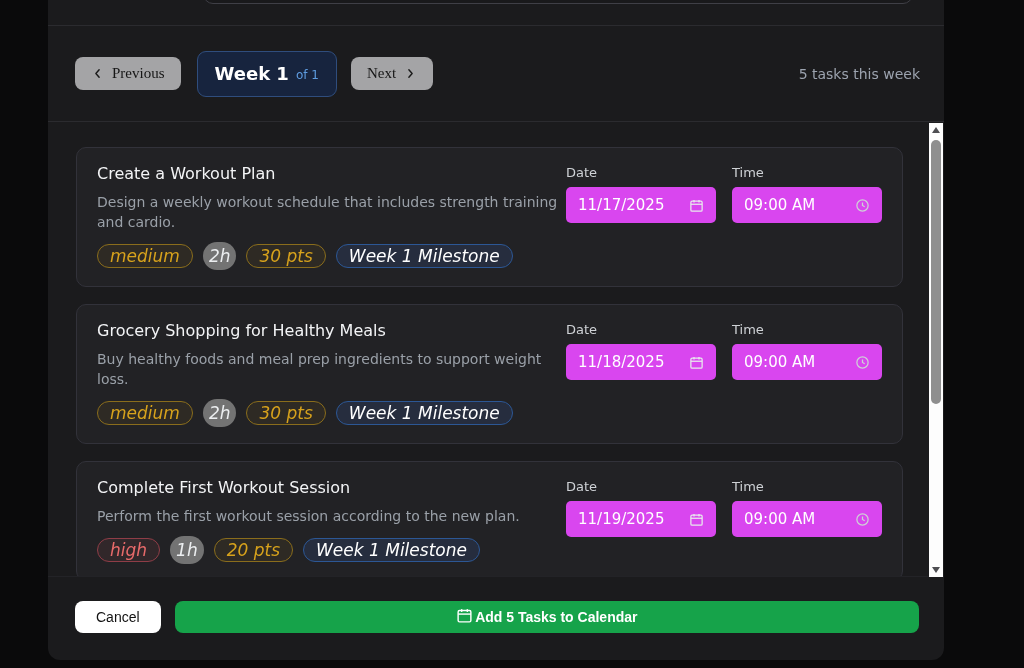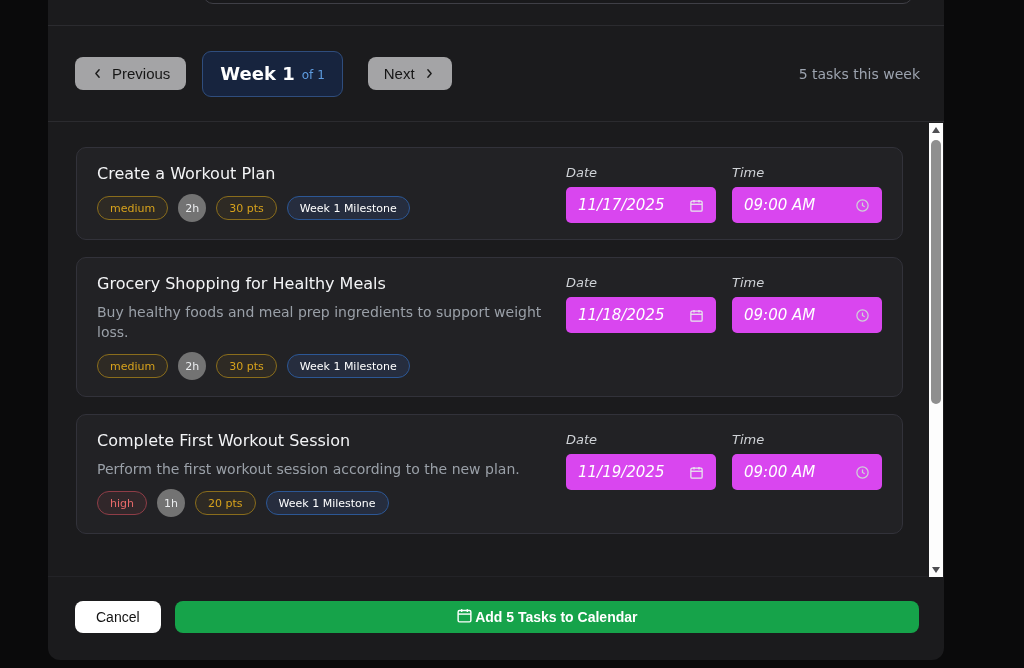--- a/index.html
+++ b/index.html
@@ -13,48 +13,48 @@
   
   .top-sliver { position:absolute; left:155px; top:6px; width:710px; height:28px;
     background:#19191b; border:1px solid #3f3f46; border-radius:10px; }
 
   .top-divider { position:absolute; left:0; top:55px; width:100%; height:1px; background:#2b2b2f; }
 
   
   .week-header { position:absolute; left:0; top:56px; width:100%; height:96px;
     display:flex; align-items:center; padding:0 24px 0 27px; border-bottom:1px solid #2b2b2f; }
   .nav-btn { display:flex; align-items:center; gap:8px; height:33px; padding:0 16px;
-    background:#a4a4a6; color:#161616; font-size:15px; border:none; border-radius:8px; cursor:pointer; }
+    background:#a4a4a6; color:#161616; font-size:15px; border:none; border-radius:8px; cursor:pointer;font-family:Liberation Serif, serif; }
   .nav-btn svg { display:block; }
-  .week-box { margin-left:16px; margin-right:25px; height:46px; padding:0 17px;
+  .week-box { margin-left:16px; margin-right:14px; height:46px; padding:0 17px;
     display:flex; align-items:center; gap:7px; background:#17243e;
     border:1px solid #2f4d7d; border-radius:9px; }
   .week-box .wk { color:#ffffff; font-size:18px; font-weight:700; }
   .week-box .of { color:#5e9ce0; font-size:12px; position:relative; top:1px; }
   .tasks-count { margin-left:auto; color:#9ca3af; font-size:14px; }
 
   
   .task-scroll { position:absolute; left:0; top:152px; width:100%; height:455px;
     overflow:hidden; padding:25px 0 0 28px; border-bottom:1px solid #232327; }
   .task-card { width:827px; background:#222225; border:1px solid #32323a;
     border-radius:10px; padding:16px 20px; margin-bottom:17px;
     display:flex; justify-content:space-between; }
   .card-left { width:470px; }
   .task-title { color:#f3f4f6; font-size:16px; font-weight:400; line-height:20px; margin-bottom:8px; }
   .task-desc { color:#9aa0a8; font-size:14px; line-height:20px; }
   .badges { display:flex; align-items:center; gap:10px; margin-top:10px; }
   .badge { display:inline-flex; align-items:center; height:24px; padding:0 12px;
-    border-radius:13px; font-size:11px; white-space:nowrap; }
+    border-radius:13px; font-size:17px; white-space:nowrap;font-style:italic; }
   .b-gold { color:#d7a21c; border:1px solid #8a6d1c; background:rgba(215,162,28,0.07); }
   .b-red { color:#e86a6a; border:1px solid #8f3d47; background:rgba(232,106,106,0.08); }
   .b-gray { height:28px; min-width:28px; justify-content:center; padding:0 6px;
     border-radius:14px; background:#737373; color:#eceef0; }
   .b-blue { color:#ffffff; border:1px solid #2c5795; background:rgba(70,130,246,0.12); }
 
-  .card-right { display:flex; gap:16px; padding-top:1px;font-style:italic; }
+  .card-right { display:flex; gap:16px; padding-top:1px; }
   .field { width:150px; }
   .field-label { color:#cfd2d6; font-size:13px; margin-bottom:7px; }
   .field-input { height:36px; background:#d946ef; border-radius:5px;
     display:flex; align-items:center; padding:0 12px; cursor:text; }
   .field-input .val { color:#ffffff; font-size:15px; flex:1; }
   .field-input svg { display:block; flex-shrink:0; }
 
   
   .sbar { position:absolute; right:1px; top:153px; width:14px; height:454px; background:#fdfdfd; }
   .sbar .arrow-up, .sbar .arrow-down { position:absolute; left:0; width:14px; height:14px;
@@ -107,20 +107,21 @@
         </span>
       </button>
       <span class="tasks-count">5 tasks this week</span>
     </div>
 
     <div class="task-scroll">
 
       <div class="task-card">
         <div class="card-left">
           <div class="task-title">Create a Workout Plan</div>
+          <div class="task-desc">Design a weekly workout schedule that includes strength training and cardio.</div>
           <div class="badges">
             <span class="badge b-gold">medium</span>
             <span class="badge b-gray">2h</span>
             <span class="badge b-gold">30 pts</span>
             <span class="badge b-blue">Week 1 Milestone</span>
           </div>
         </div>
         <div class="card-right">
           <div class="field">
             <div class="field-label">Date</div>

